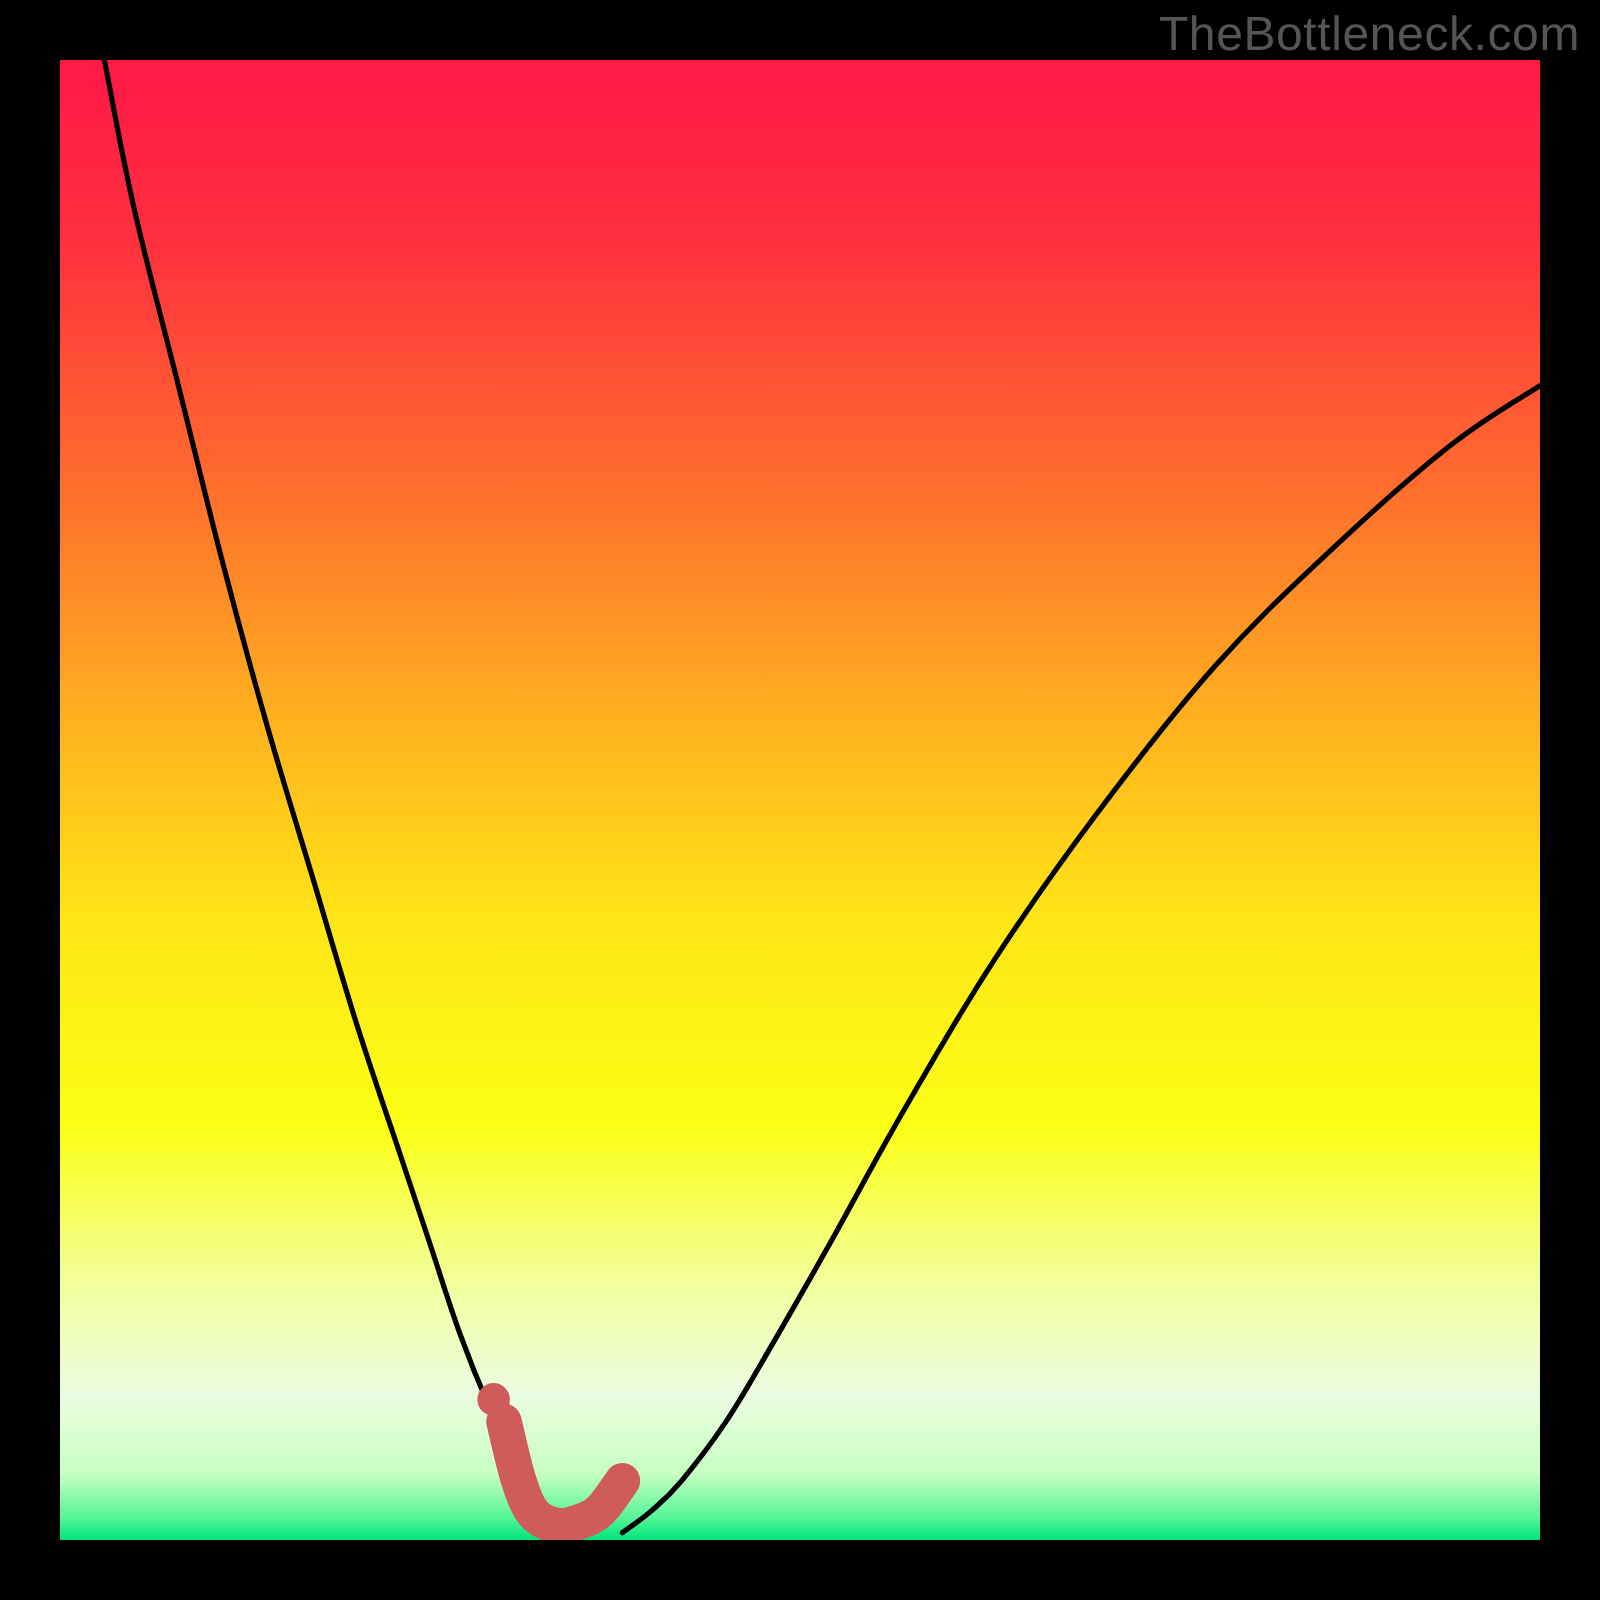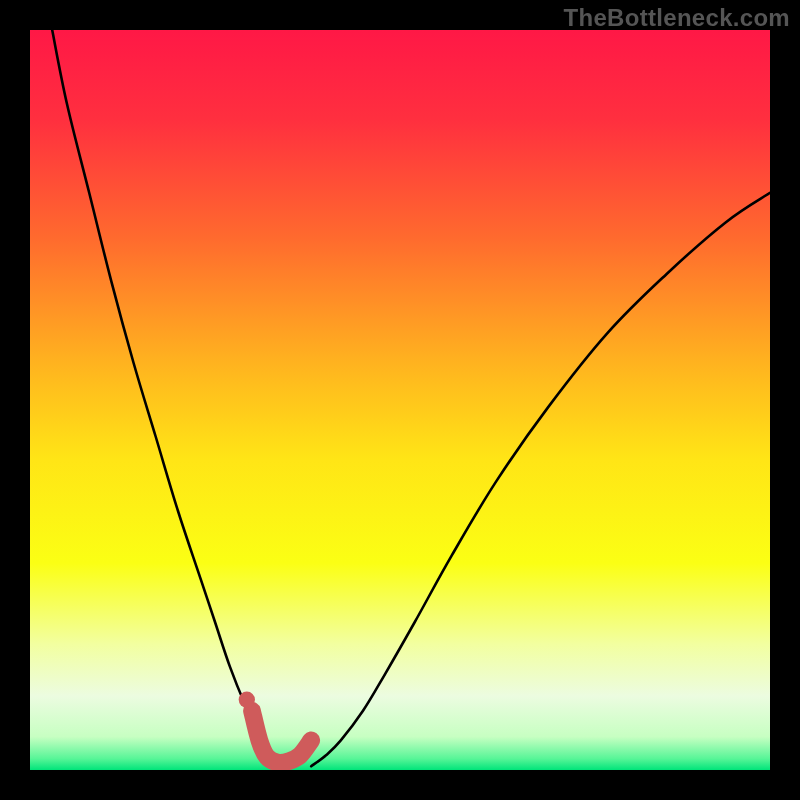--- a/index.html
+++ b/index.html
@@ -23,21 +23,21 @@
     top: 30px;
     width: 740px;
     height: 740px;
   }
   .watermark {
     position: absolute;
     top: 4px;
     right: 10px;
     color: #555;
     font-size: 24px;
-    font-weight: 700;
+    font-weight: 400;
     letter-spacing: 0.3px;
     user-select: none;
   }
 </style>
 </head>
 <body>
 
 <div class="frame">
   <div class="watermark">TheBottleneck.com</div>
   <svg class="plot" viewBox="0 0 100 100" preserveAspectRatio="none">

